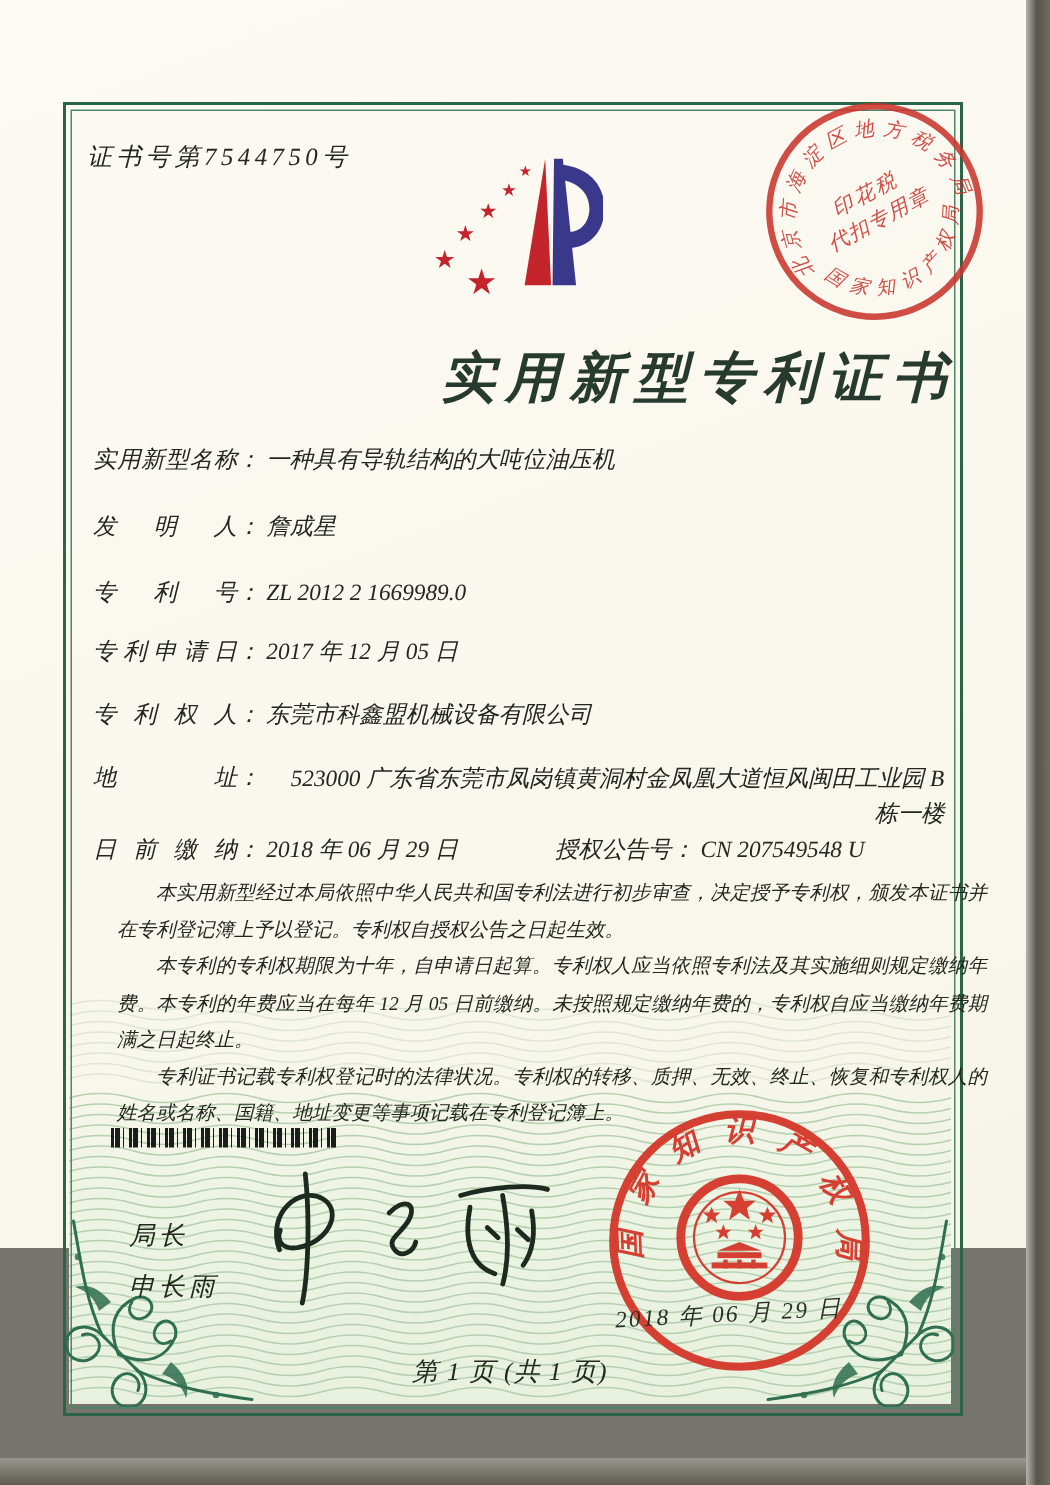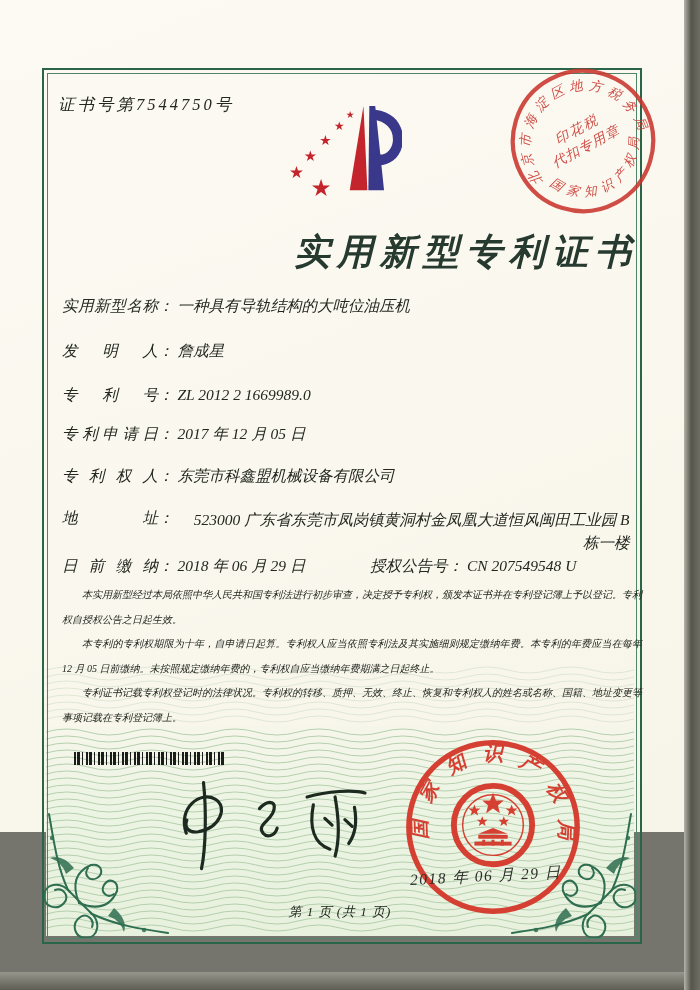--- a/index.html
+++ b/index.html
@@ -27,33 +27,33 @@
   .certno{position:absolute;left:58px;top:94px;font-size:16.5px;letter-spacing:3px;z-index:5;}
   .logo{position:absolute;left:272px;top:100px;z-index:5;}
   .title{position:absolute;left:42px;top:204px;width:596px;text-align:right;
          font-size:36px;font-weight:bold;letter-spacing:7px;color:#273a2f;z-index:5;margin-top:24px;}
   .fields{position:absolute;left:62px;top:296px;width:580px;font-size:15.5px;z-index:5;}
   .frow{position:absolute;left:0;white-space:nowrap;}
   .flabel{display:inline-block;width:96px;text-align:justify;text-align-last:justify;vertical-align:top;}
   .fval{margin-left:4px;}
   .fval.wrap{display:inline-block;width:452px;white-space:normal;line-height:23px;vertical-align:top;text-align:right;}
   .fgroup-right{position:absolute;left:308px;top:0;white-space:nowrap;}
-  .paras{position:absolute;left:62px;top:583px;width:580px;font-size:10px;line-height:24.5px;
+  .paras{position:absolute;left:78px;top:583px;width:580px;font-size:13px;line-height:24.5px;
          text-align:justify;z-index:5;}
   .paras p{margin:0;text-indent:2em;}
   .barcode{position:absolute;left:74px;top:752px;width:150px;height:13px;z-index:5;
          background:repeating-linear-gradient(90deg,#1c1c1a 0 2px,transparent 2px 3px,#1c1c1a 3px 6px,transparent 6px 8px,#1c1c1a 8px 9px,transparent 9px 12px);}
   .officer{position:absolute;left:86px;top:812px;font-size:17px;letter-spacing:3px;z-index:5;}
   .officer div{margin-bottom:11px;}
   .signature{position:absolute;left:158px;top:768px;z-index:6;transform:rotate(-2deg);}
   .seal{position:absolute;left:400px;top:734px;z-index:6;opacity:.95;}
   .sealdate{position:absolute;left:410px;top:866px;font-size:15.5px;letter-spacing:1.5px;
             color:#2b2d28;z-index:7;transform:rotate(-3deg);}
   .taxstamp{position:absolute;left:498px;top:56px;z-index:6;transform:rotate(-28deg);opacity:.88;}
-  .footer{position:absolute;left:42px;top:903px;width:596px;text-align:center;font-size:13px;
+  .footer{position:absolute;left:42px;top:903px;width:596px;text-align:center;font-size:17px;
           letter-spacing:1px;z-index:5;}
 </style>
 </head>
 <body>
 
 <div class="stage">
   <div class="page">
 
     <div class="wavefaint">
       <svg id="waves-faint" class="waves" width="588" height="60">
@@ -210,20 +210,24 @@
     </div>
 
     <div class="paras">
       <p>本实用新型经过本局依照中华人民共和国专利法进行初步审查，决定授予专利权，颁发本证书并在专利登记簿上予以登记。专利权自授权公告之日起生效。</p>
       <p>本专利的专利权期限为十年，自申请日起算。专利权人应当依照专利法及其实施细则规定缴纳年费。本专利的年费应当在每年 12 月 05 日前缴纳。未按照规定缴纳年费的，专利权自应当缴纳年费期满之日起终止。</p>
       <p>专利证书记载专利权登记时的法律状况。专利权的转移、质押、无效、终止、恢复和专利权人的姓名或名称、国籍、地址变更等事项记载在专利登记簿上。</p>
     </div>
 
     <div class="barcode"></div>
 
+    <div class="officer">
+      <div>局长</div>
+      <div>申长雨</div>
+    </div>
 
     <svg class="signature" width="240" height="112" viewBox="0 0 240 112">
       <g stroke="#1c2a20" stroke-width="3.2" fill="none" stroke-linecap="round" stroke-linejoin="round">
         <path d="M28,62 C 20,36 44,20 58,29 C 71,37 62,58 40,61 C 30,62 26,56 29,49"></path>
         <path d="M47,12 C 49,40 47,78 42,98"></path>
         <path d="M102,40 C 112,30 121,34 115,45 C 109,55 99,57 105,65 C 109,70 117,67 119,60"></path>
         <path d="M150,30 C 170,25 196,24 208,28"></path>
         <path d="M178,31 C 181,52 181,74 176,90"></path>
         <path d="M156,38 C 151,60 155,77 171,83"></path>
         <path d="M197,42 C 199,56 197,69 190,78"></path>

